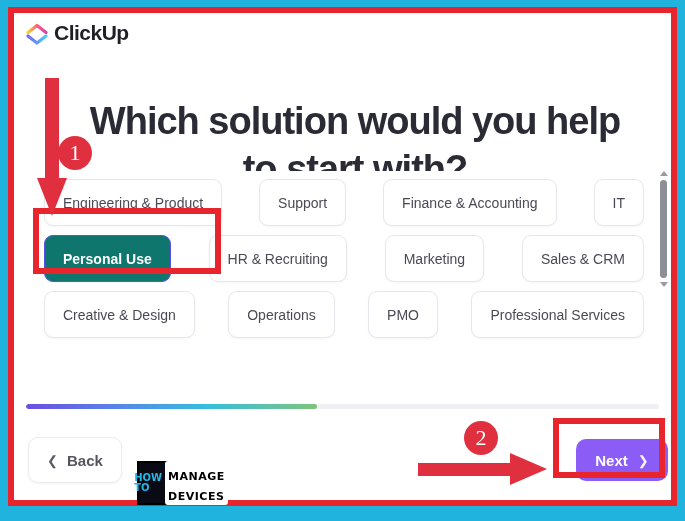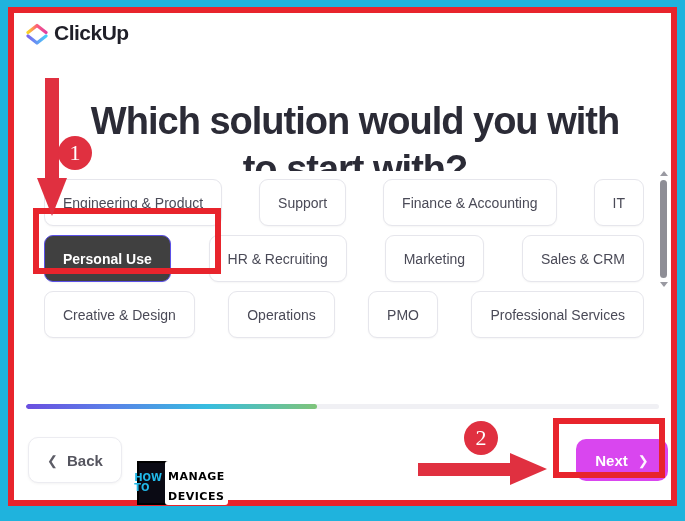--- a/index.html
+++ b/index.html
@@ -113,21 +113,21 @@
     justify-content: center;
     padding: 0 18px;
     font-size: 14px;
     color: #4a4a57;
     box-shadow: 0 1px 2px rgba(0,0,0,0.04);
     white-space: nowrap;
     font-family: "Liberation Sans", sans-serif;
     cursor: pointer;
   }
   .chip.selected {
-    background: #404040;
+    background: #0f766e;
     border-color: #5b50e8;
     color: #ffffff;
     font-weight: bold;
   }
 
   .helper-text {
     position: absolute;
     left: 0;
     top: 182px;
     width: 600px;
@@ -175,21 +175,21 @@
     box-shadow: 0 1px 3px rgba(0,0,0,0.05);
     font-family: "Liberation Sans", sans-serif;
     cursor: pointer;
   }
   .next-btn {
     position: absolute;
     left: 562px;
     top: 426px;
     width: 92px;
     height: 42px;
-    background: #d946ef;
+    background: #8b5cf6;
     border-radius: 10px;
     display: flex;
     align-items: center;
     justify-content: center;
     gap: 10px;
     font-size: 15px;
     font-weight: bold;
     color: #ffffff;
     font-family: "Liberation Sans", sans-serif;
     cursor: pointer;
@@ -354,21 +354,21 @@
             </linearGradient>
           </defs>
           <path d="M2 9.5 L11 2.5 L20 9.5" fill="none" stroke="url(#g1)" stroke-width="3.2" stroke-linecap="round" stroke-linejoin="round"></path>
           <path d="M2 13 L11 20 L20 13" fill="none" stroke="url(#g2)" stroke-width="3.2" stroke-linecap="round" stroke-linejoin="round"></path>
         </svg>
       </span>
       <span class="logo-text">ClickUp</span>
     </div>
 
     <div class="heading">
-      <div>Which solution would you with</div>
+      <div>Which solution would you help</div>
       <div>to start with?</div>
     </div>
 
     <div class="options-panel">
       <div class="opt-row">
         <div class="chip">Engineering &amp; Product</div>
         <div class="chip">Support</div>
         <div class="chip">Finance &amp; Accounting</div>
         <div class="chip">IT</div>
       </div>

